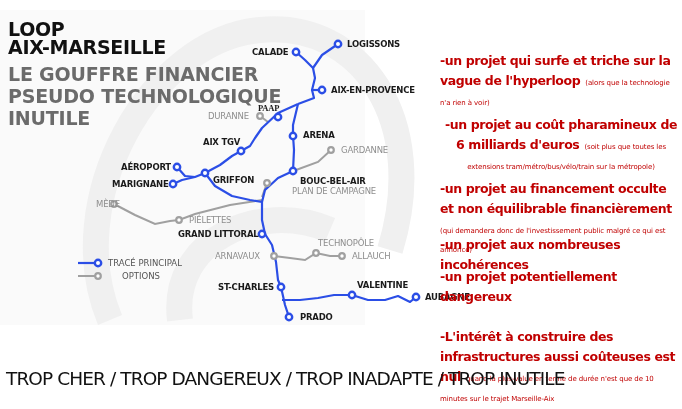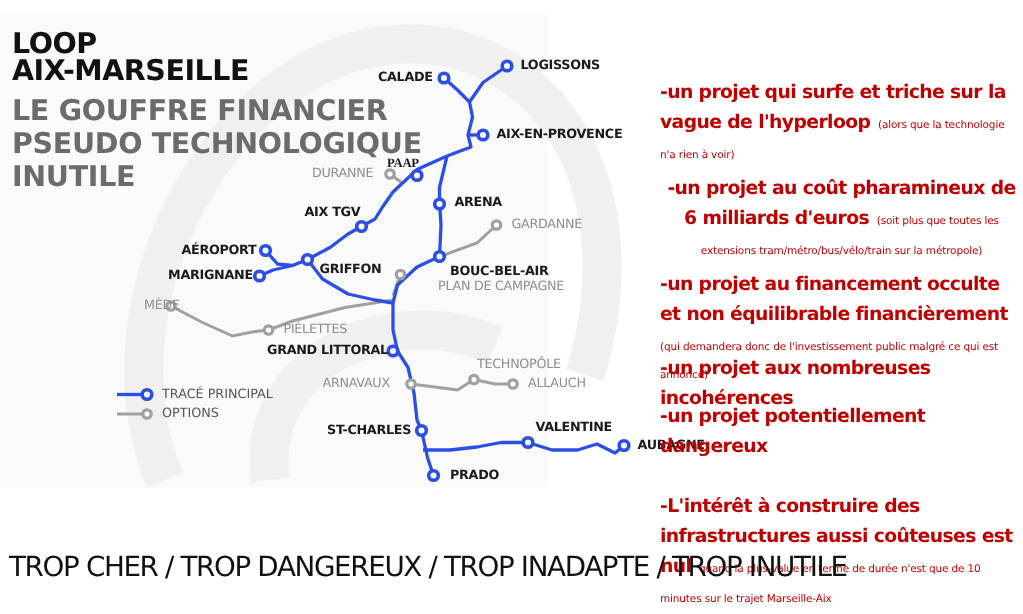--- a/index.html
+++ b/index.html
@@ -149,21 +149,21 @@
 <div class="st-label opt" style="left:208px; top:111px;">DURANNE</div>
 <div class="st-label opt" style="left:341px; top:145px;">GARDANNE</div>
 <div class="st-label opt" style="left:292px; top:186px;">PLAN DE CAMPAGNE</div>
 <div class="st-label opt" style="left:96px; top:199px;">MÈDE</div>
 <div class="st-label opt" style="left:189px; top:215px;">PIÉLETTES</div>
 <div class="st-label opt" style="left:318px; top:238px;">TECHNOPÔLE</div>
 <div class="st-label opt" style="left:215px; top:251px;">ARNAVAUX</div>
 <div class="st-label opt" style="left:352px; top:251px;">ALLAUCH</div>
 
 <div class="legend-label" style="left:108px; top:258px;">TRACÉ PRINCIPAL</div>
-<div class="legend-label" style="left:108px; top:271px;">OPTIONS</div>
+<div class="legend-label" style="left:122px; top:271px;">OPTIONS</div>
 
 <div class="points">
   <div class="point" style="top:0px;">
     <span class="main">-un projet qui surfe et triche sur la vague de l'hyperloop</span>
     <span class="note">(alors que la technologie n'a rien à voir)</span>
   </div>
   <div class="point" style="top:64px;text-align:center;">
     <span class="main">-un projet au coût pharamineux de 6 milliards d'euros</span>
     <span class="note">(soit plus que toutes les extensions tram/métro/bus/vélo/train  sur la métropole)</span>
   </div>

